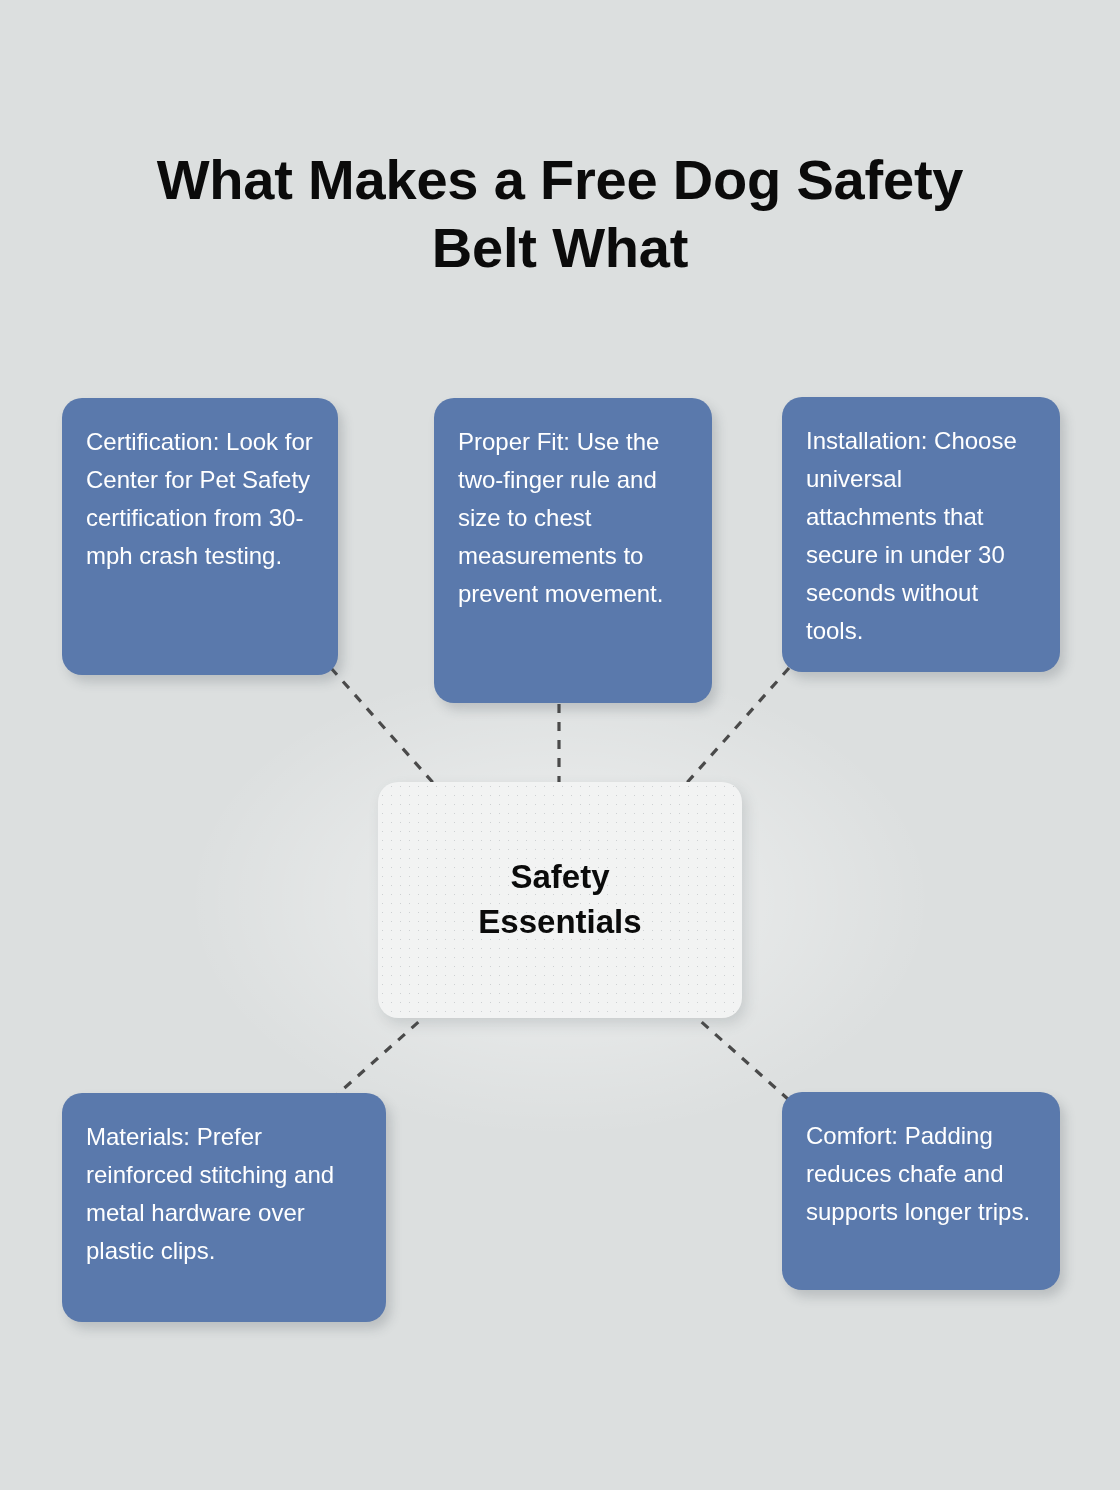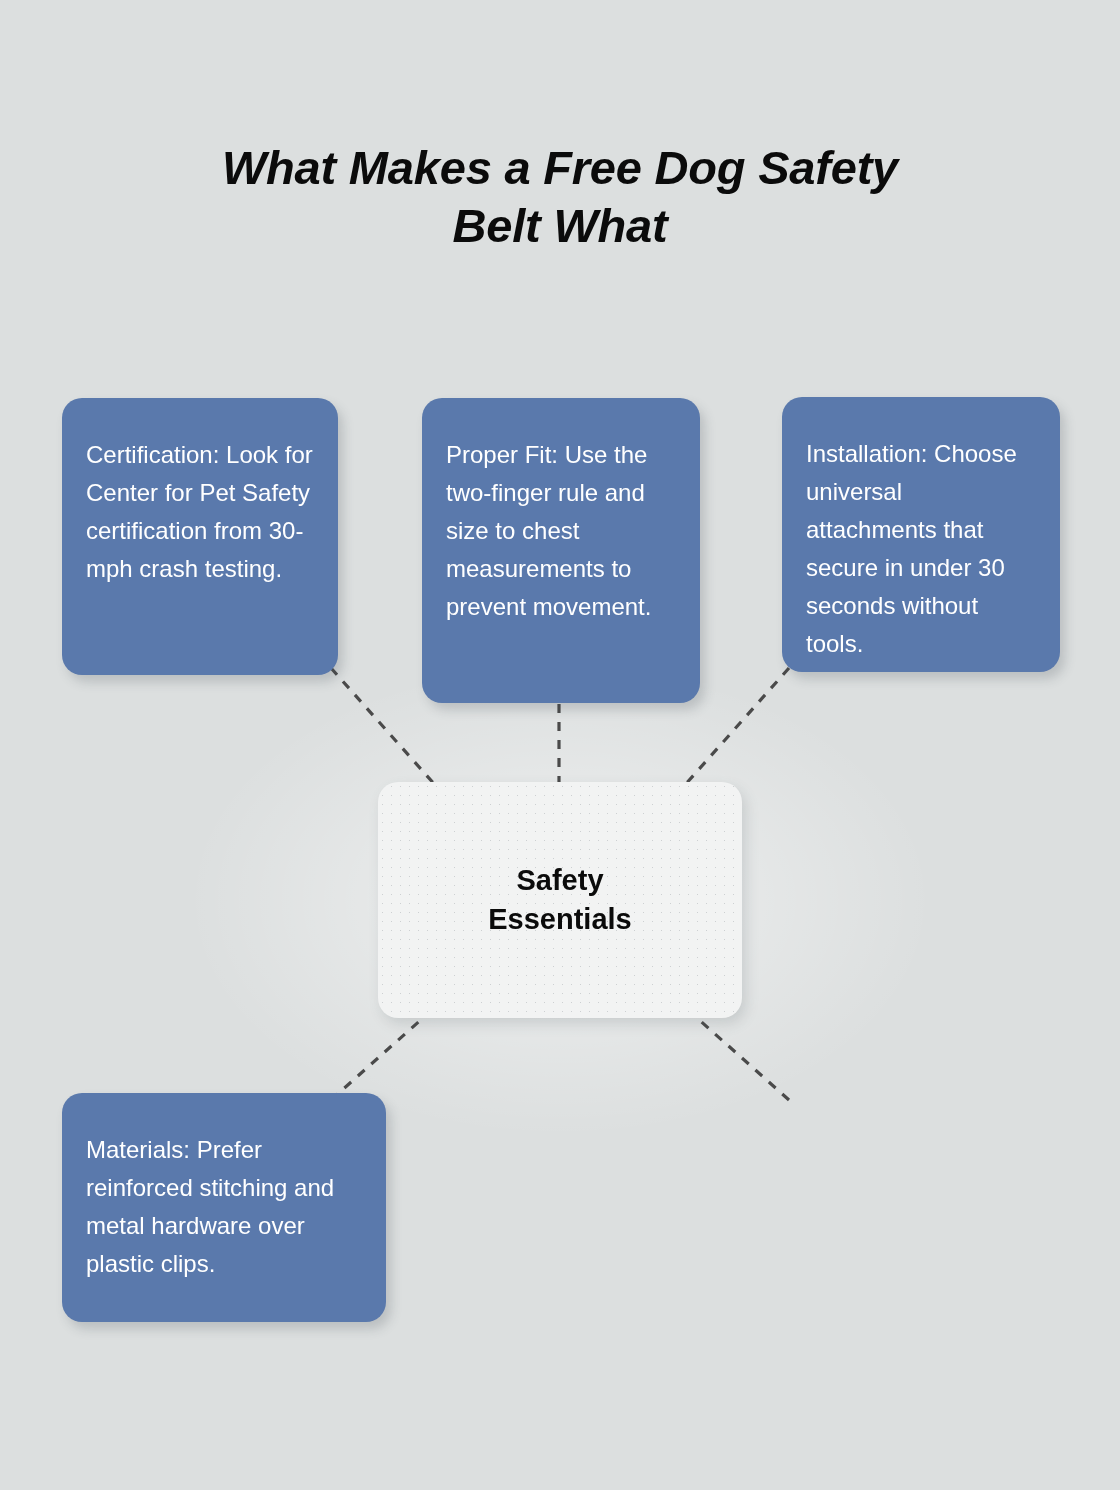--- a/index.html
+++ b/index.html
@@ -38,64 +38,63 @@
     pointer-events: none;
   }
 
   
   #title {
     position: absolute;
     left: 60px;
     top: 108px;
     width: 1000px;
     text-align: center;
-    font-size: 47px;
+    font-size: 56px;
     font-weight: bold;
     line-height: 1.22;
     color: #0b0b0b;
     letter-spacing: -0.2px;
-    font-style: italic;
   }
 
   
   .node {
     position: absolute;
     box-sizing: border-box;
     border-radius: 20px;
   }
   .node.leaf {
     background: #5a79ac;
     color: #ffffff;
-    padding: 38px 24px 20px 24px;
+    padding: 25px 24px 20px 24px;
     font-size: 24px;
     line-height: 1.58;
     box-shadow: 5px 7px 11px rgba(70,78,88,0.22);
   }
   .node.leaf .txt {
     display: block;
   }
   .node.center {
     background: #f2f3f3;
     background-image:
       radial-gradient(rgba(120,128,135,0.30) 0.7px, transparent 0.8px);
     background-size: 9px 9px;
     color: #0b0b0b;
     display: flex;
     align-items: center;
     justify-content: center;
     text-align: center;
-    font-size: 29px;
+    font-size: 33px;
     font-weight: bold;
     line-height: 1.36;
     box-shadow: 4px 6px 13px rgba(80,88,96,0.18);
   }
 
   
   #node-certification { left: 62px;  top: 398px;  width: 276px; height: 277px; }
-  #node-proper-fit    { left: 422px; top: 398px;  width: 278px; height: 305px; }
+  #node-proper-fit    { left: 434px; top: 398px;  width: 278px; height: 305px; }
   #node-installation  { left: 782px; top: 397px;  width: 278px; height: 275px; }
   #node-center        { left: 378px; top: 782px;  width: 364px; height: 236px; }
   #node-materials     { left: 62px;  top: 1093px; width: 324px; height: 229px; }
   #node-comfort       { left: 782px; top: 1092px; width: 278px; height: 198px; }
 </style>
 </head>
 <body>
 
 <div id="canvas">
 
@@ -132,14 +131,17 @@
     <div>
       <span>Safety</span><br>
       <span>Essentials</span>
     </div>
   </div>
 
   <div class="node leaf" id="node-materials">
     <span class="txt">Materials: Prefer reinforced stitching and metal hardware over plastic clips.</span>
   </div>
 
+  <div class="node leaf" id="node-comfort">
+    <span class="txt">Comfort: Padding reduces chafe and supports longer trips.</span>
+  </div>
 
 </div>
 
 </body></html>

